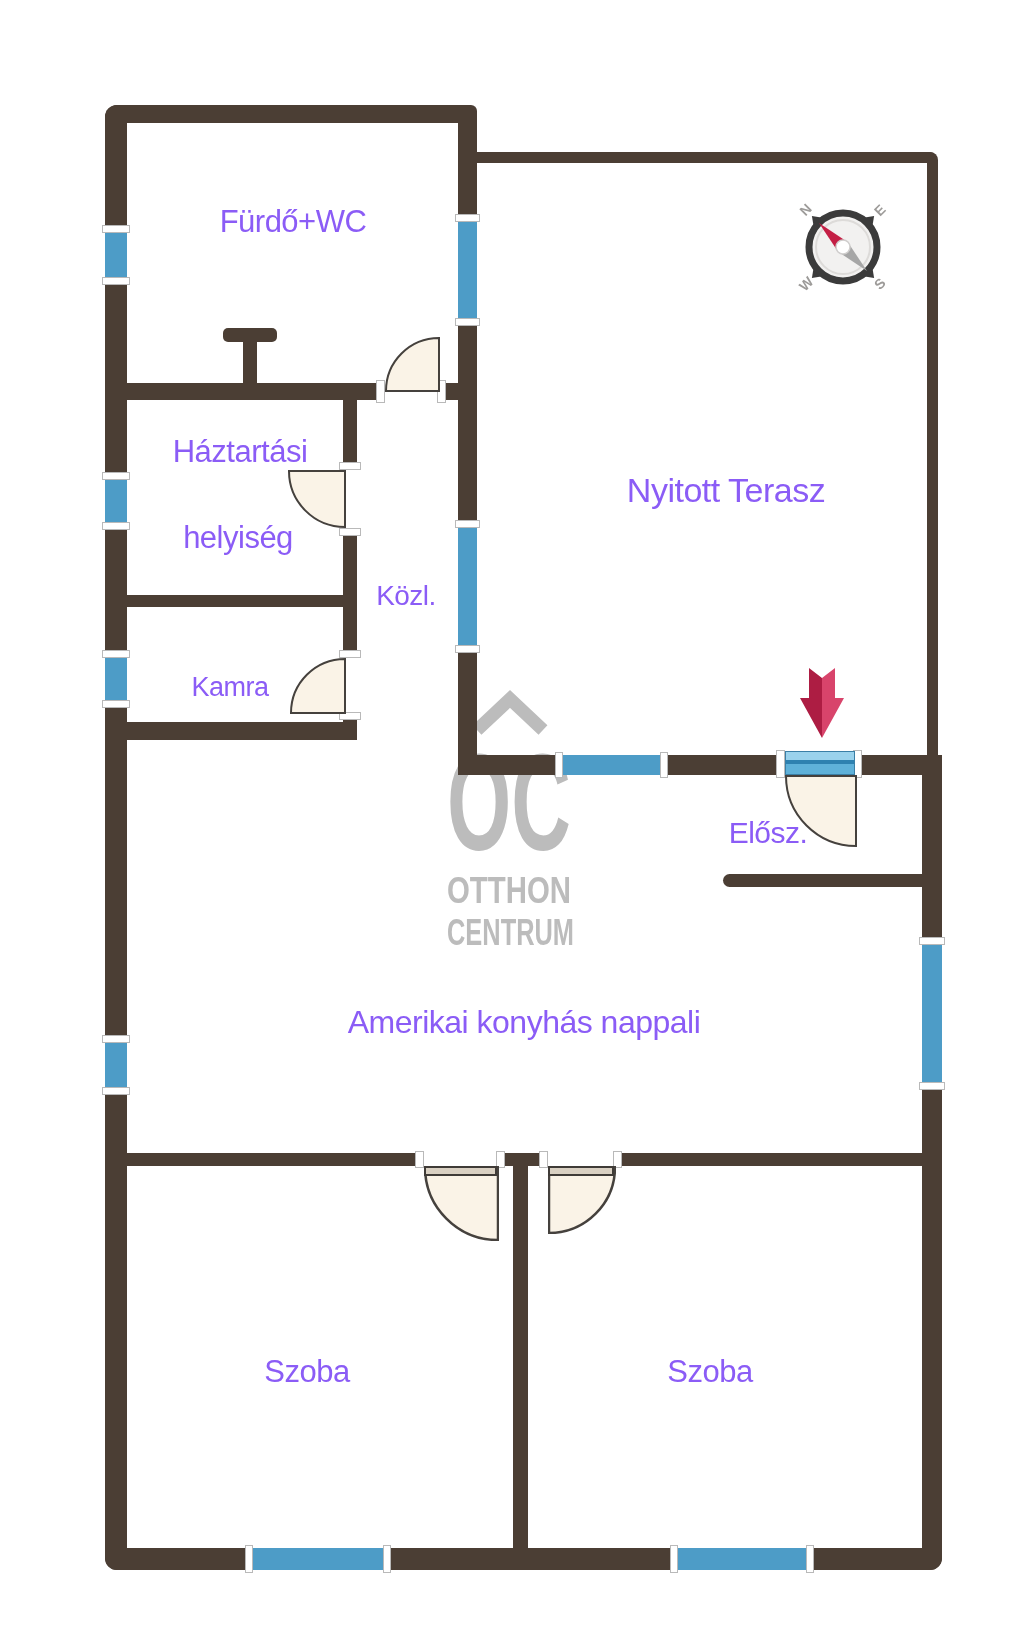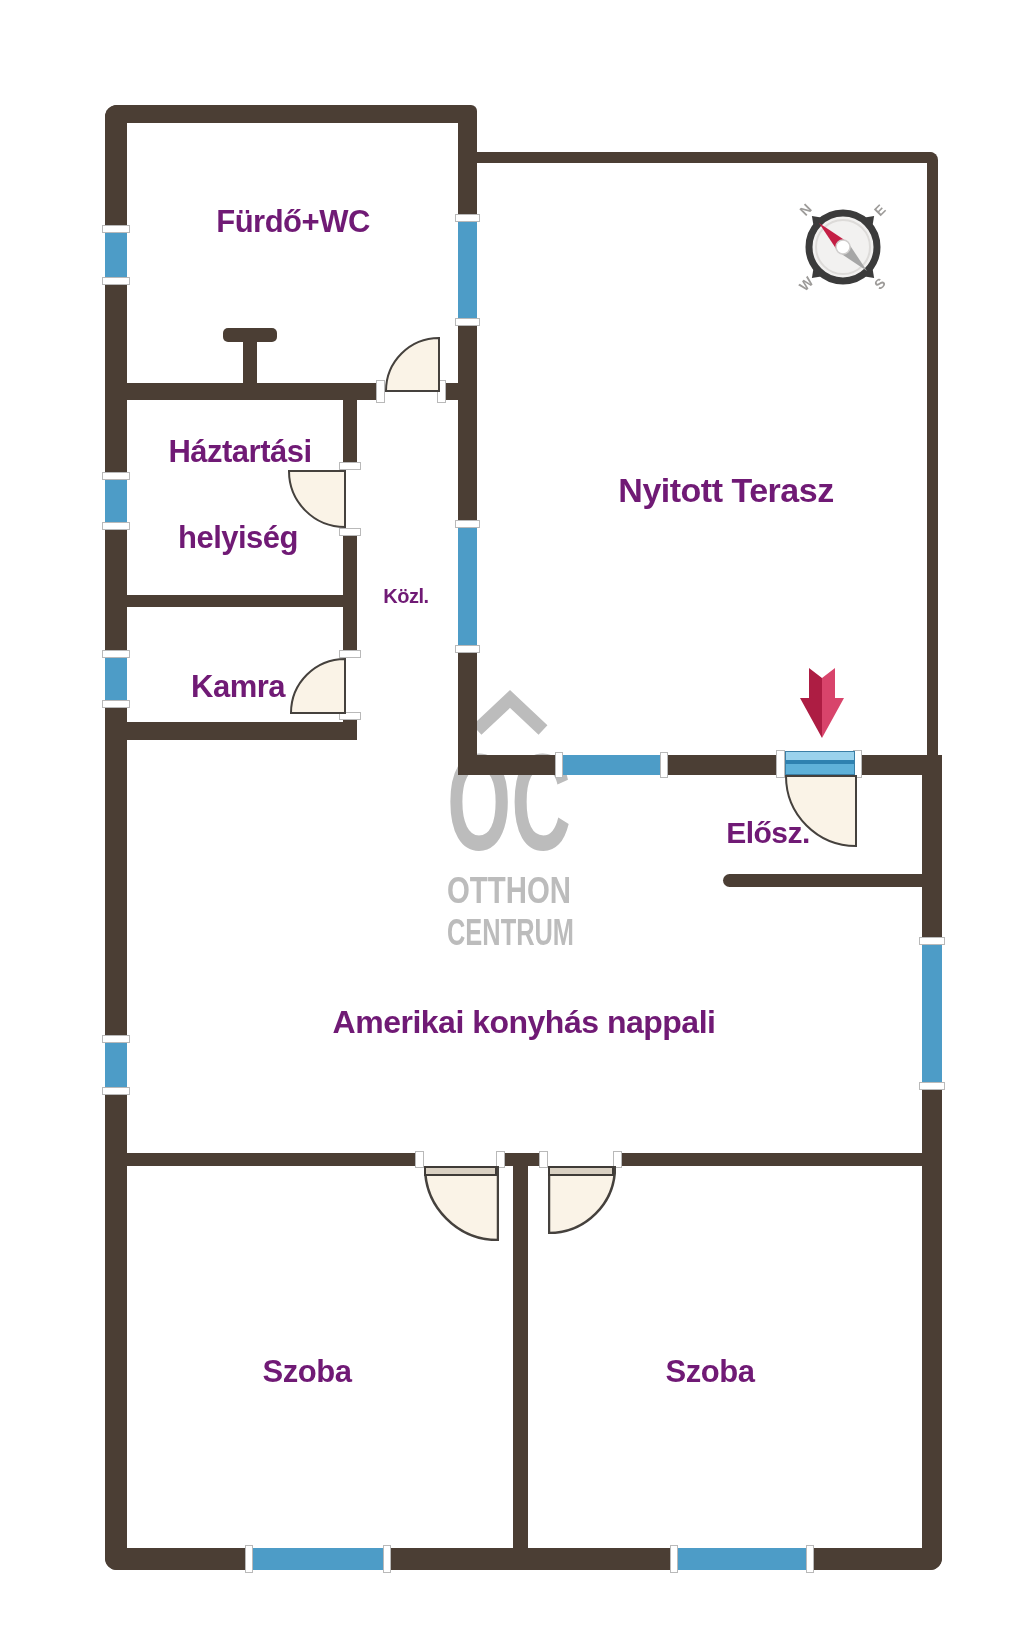--- a/index.html
+++ b/index.html
@@ -2,21 +2,21 @@
 <html><head>
 <meta charset="utf-8">
 <style>
   html,body{margin:0;padding:0;background:#ffffff;}
   #plan{position:relative;width:1020px;height:1640px;background:#ffffff;overflow:hidden;
         font-family:"Liberation Sans",sans-serif;}
   .wall{position:absolute;background:#4b3e34;}
   .gap{position:absolute;background:#ffffff;}
   .cap{position:absolute;background:#ffffff;border:1px solid #b9b9b9;box-sizing:border-box;}
   .win{position:absolute;background:#4d9cc7;}
-  .label{position:absolute;transform:translate(-50%,-50%);font-weight:bold;color:#701a75;
+  .label{position:absolute;transform:translate(-50%,-50%);font-weight:normal;color:#8b5cf6;
          white-space:nowrap;letter-spacing:-0.5px;}
   .door{position:absolute;}
   .leaf{position:absolute;background:#d9d0c2;border:2px solid #3f3b37;box-sizing:border-box;}
   .entrydoor{position:absolute;background:linear-gradient(to bottom,#9ad2ec 0 8px,#2e81b0 8px 12px,#5fb1d9 12px 100%);
              border:1px solid #3a7fa6;box-sizing:border-box;}
   .wm{position:absolute;}
 </style>
 </head>
 <body>
 
@@ -160,21 +160,21 @@
       <text x="60" y="12" font-size="14" font-weight="bold" fill="#9d9b99" text-anchor="middle">N</text>
       <text x="112" y="65" font-size="14" font-weight="bold" fill="#9d9b99" text-anchor="middle">E</text>
       <text x="60" y="117" font-size="14" font-weight="bold" fill="#9d9b99" text-anchor="middle">S</text>
       <text x="8" y="65" font-size="14" font-weight="bold" fill="#9d9b99" text-anchor="middle">W</text>
     </g>
   </svg>
 
   <div class="label" style="left:293px;top:222px;font-size:31px;">Fürdő+WC</div>
   <div class="label" style="left:240px;top:452px;font-size:31px;">Háztartási</div>
   <div class="label" style="left:238px;top:538px;font-size:31px;text-align:right;">helyiség</div>
-  <div class="label" style="left:406px;top:596px;font-size:20px;">Közl.</div>
-  <div class="label" style="left:238px;top:687px;font-size:31px;">Kamra</div>
+  <div class="label" style="left:406px;top:596px;font-size:28px;">Közl.</div>
+  <div class="label" style="left:230px;top:687px;font-size:27px;">Kamra</div>
   <div class="label" style="left:726px;top:490px;font-size:34px;">Nyitott Terasz</div>
   <div class="label" style="left:768px;top:833px;font-size:30px;">Elősz.</div>
   <div class="label" style="left:524px;top:1012px;font-size:32px;margin-top:10px;">Amerikai konyhás nappali</div>
   <div class="label" style="left:307px;top:1372px;font-size:31px;">Szoba</div>
   <div class="label" style="left:710px;top:1372px;font-size:31px;">Szoba</div>
 
 </div>
 
 </body></html>

